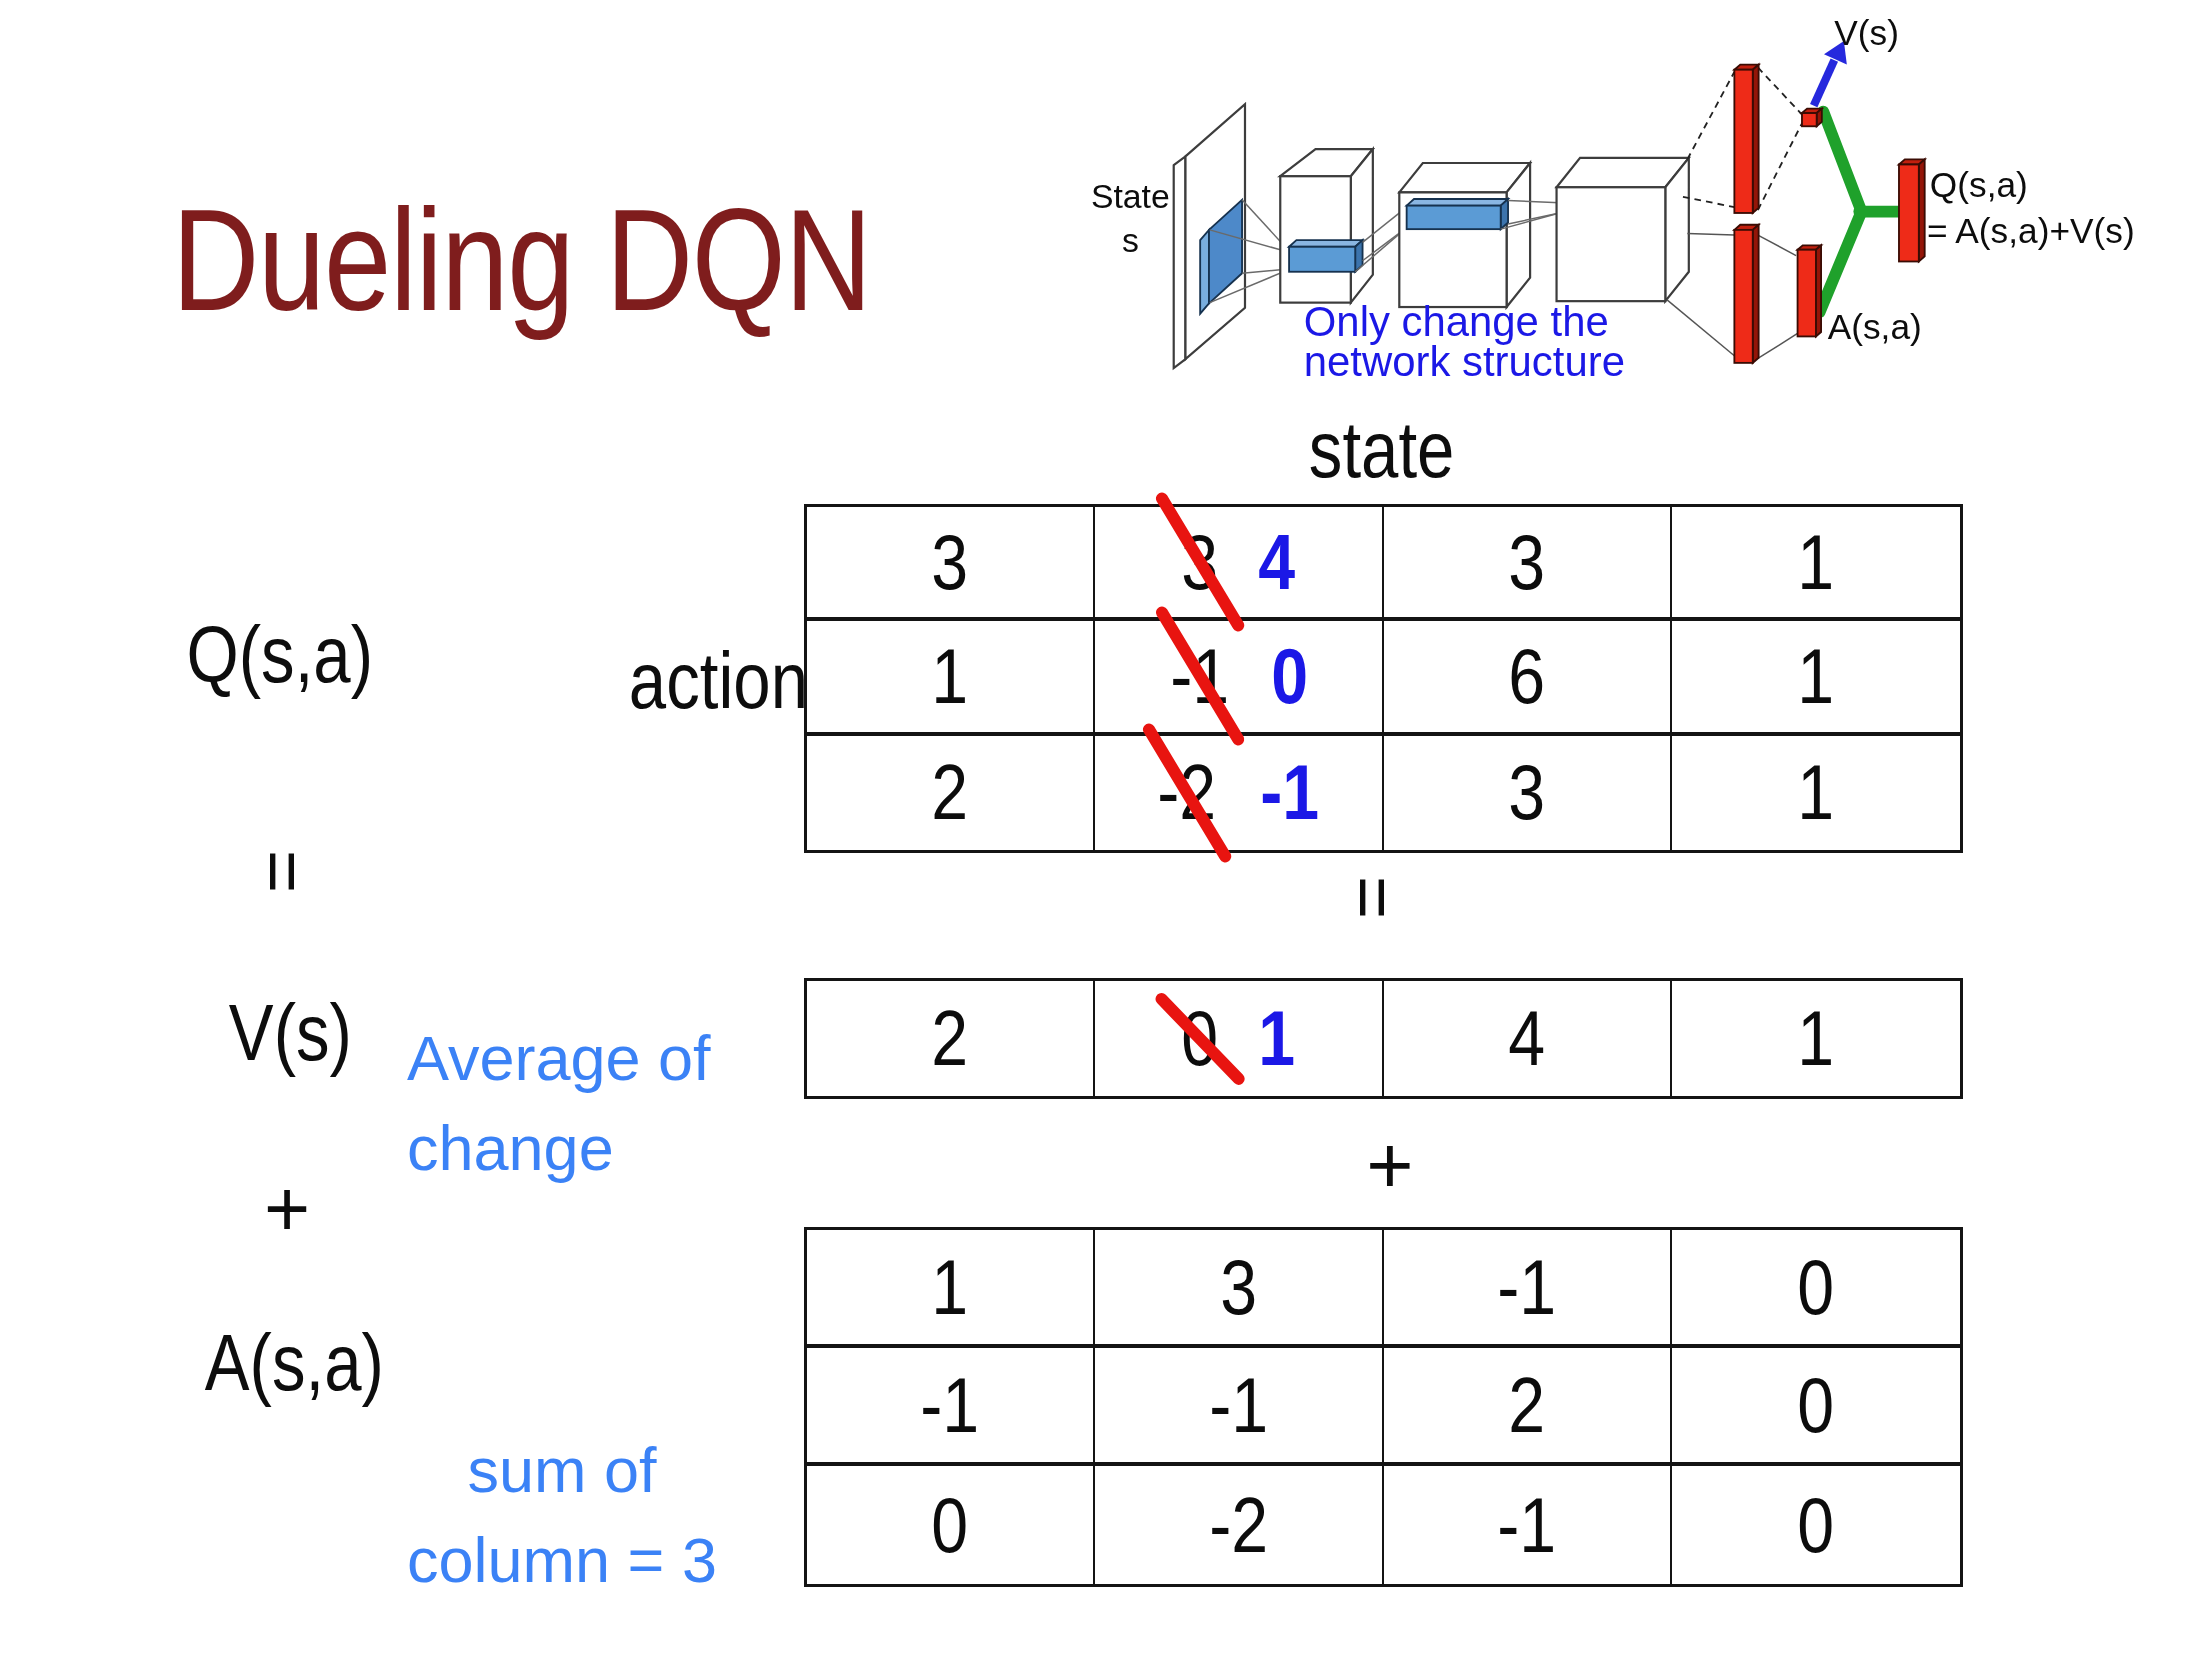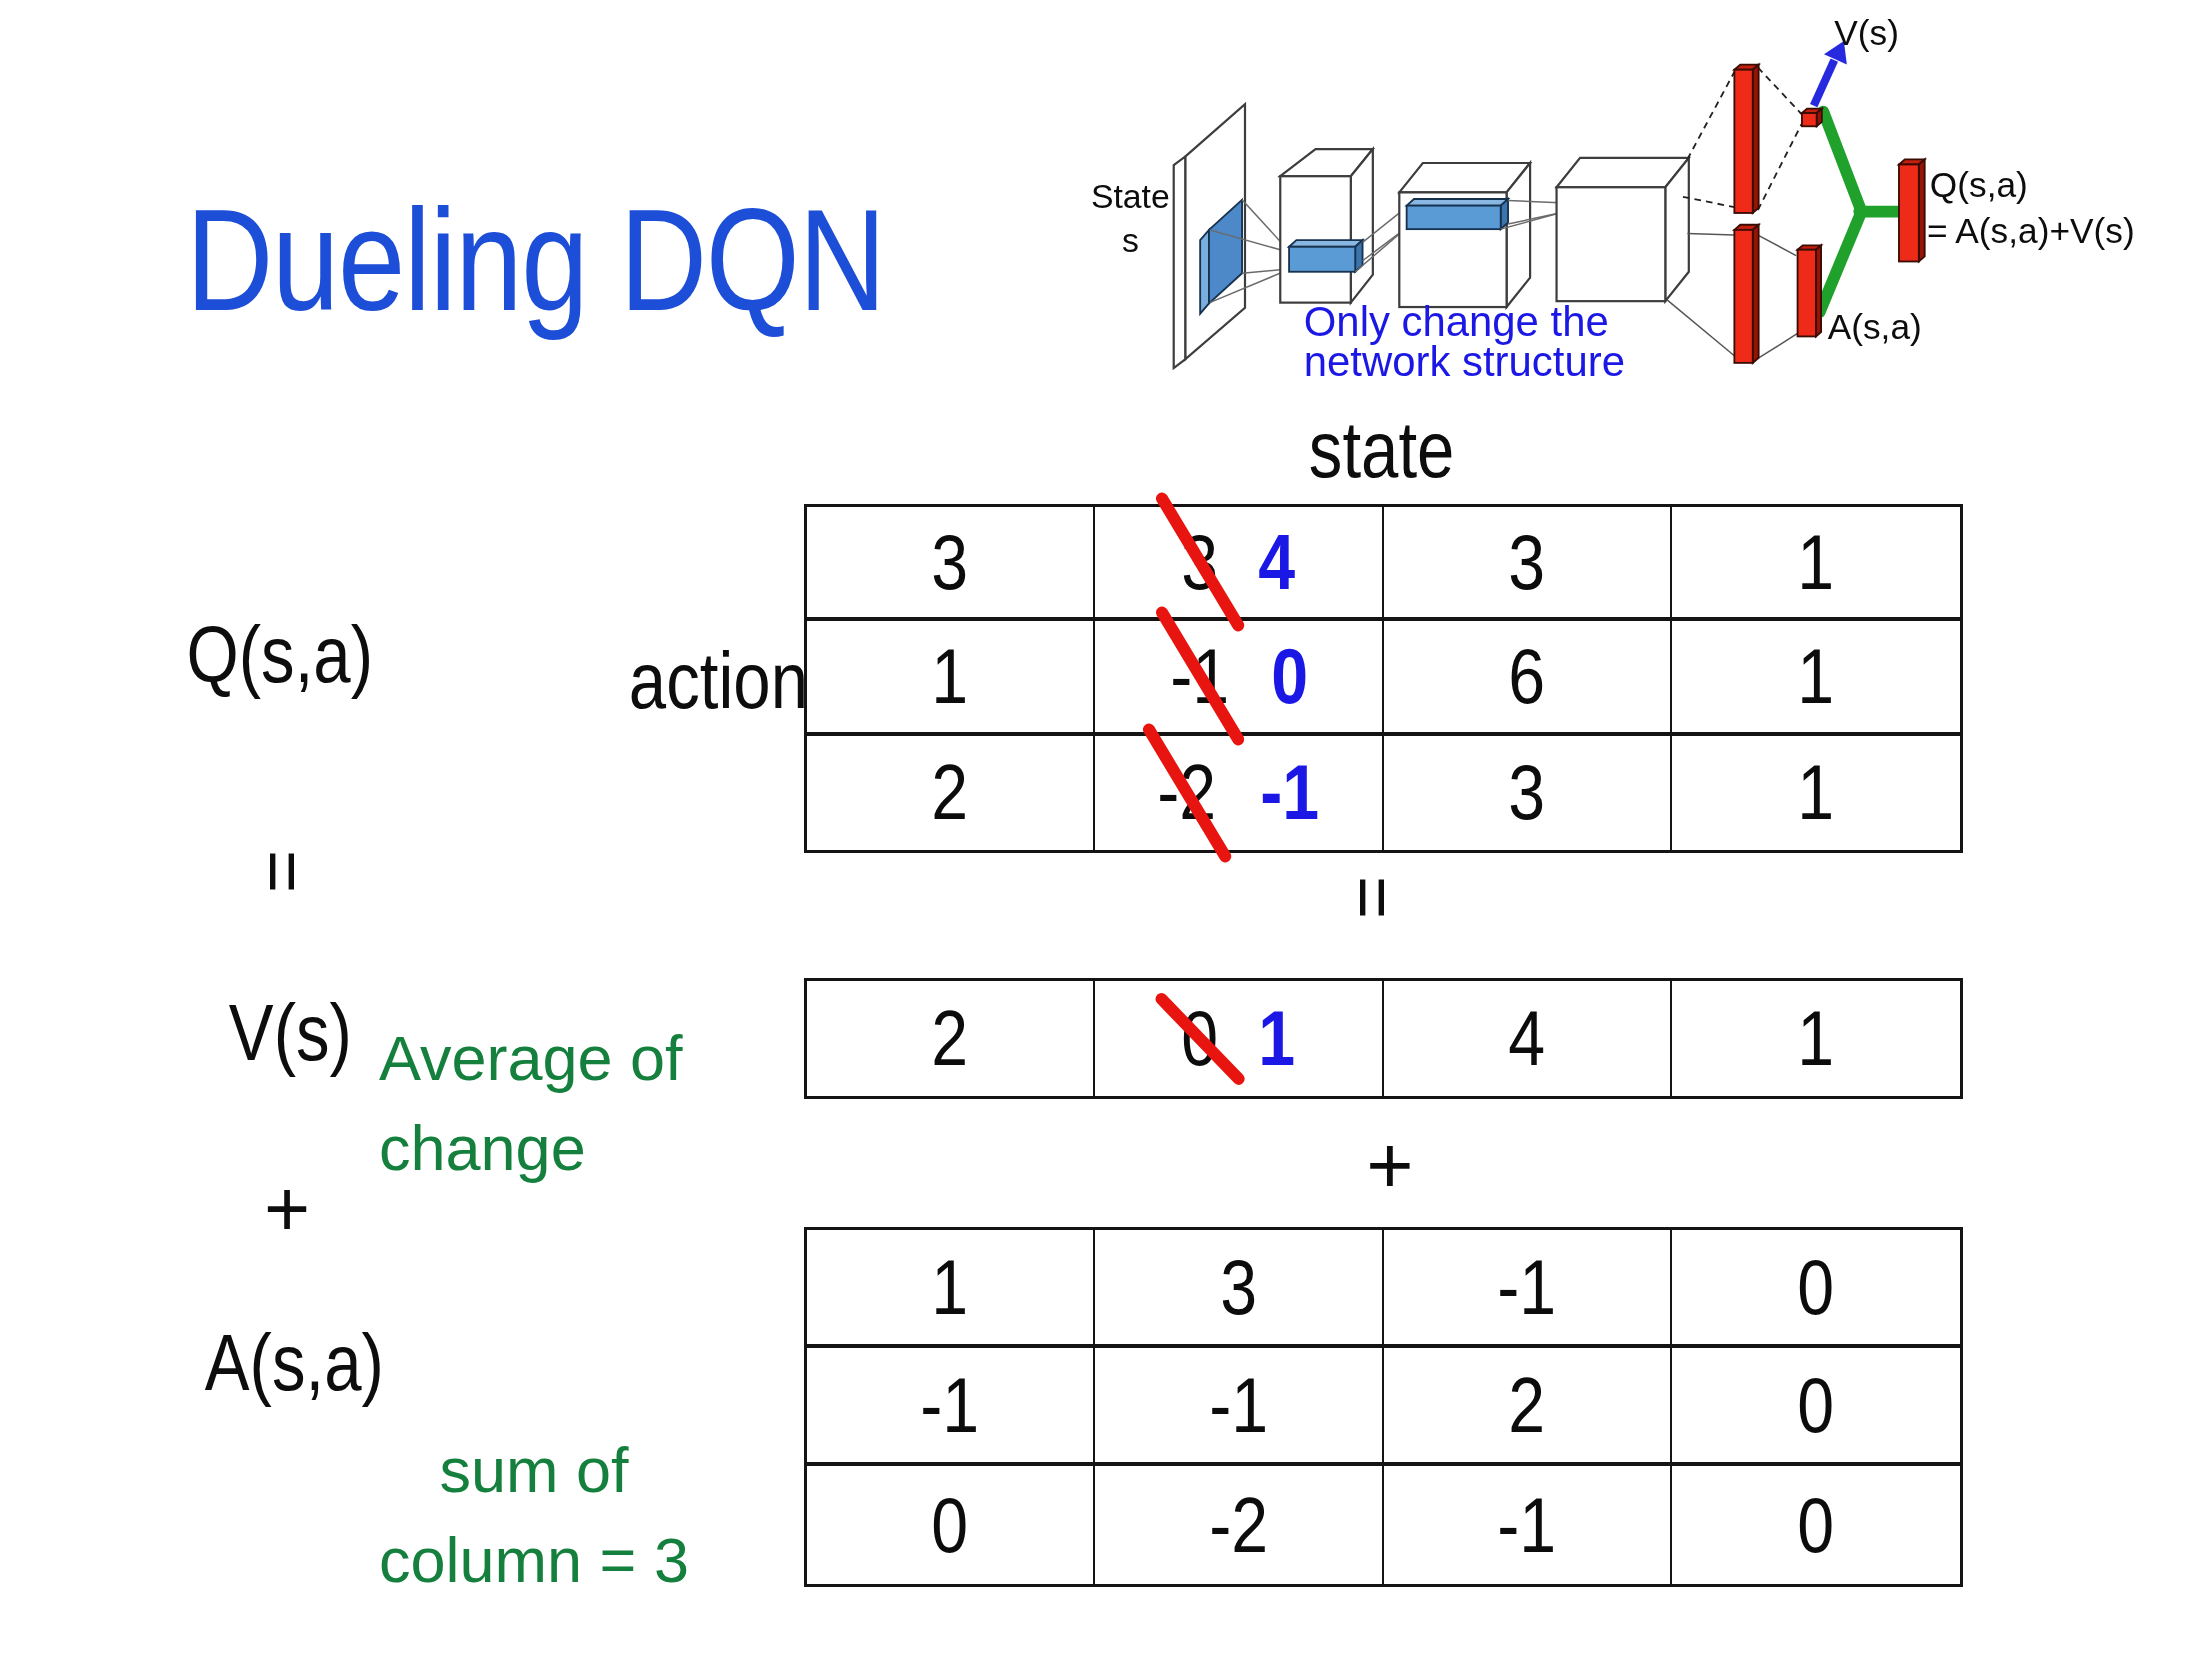--- a/index.html
+++ b/index.html
@@ -2,28 +2,28 @@
 <html style="font-size:11.8px"><head>
 <meta charset="utf-8">
 <style>
   html,body{margin:0;padding:0;background:#ffffff;}
   body{width:2205px;height:1654px;overflow:hidden;font-family:"Liberation Sans",sans-serif;}
   #slide{position:relative;width:2205px;height:1654px;background:#ffffff;}
   .abs{position:absolute;}
   .narrowL{display:inline-block;transform:scaleX(0.84);transform-origin:left center;white-space:nowrap;}
   .narrowC{display:inline-block;transform:scaleX(0.85);transform-origin:center center;white-space:nowrap;}
 
-  #title{left:186px;top:185px;font-size:144px;line-height:1.05;color:#1d4ed8;letter-spacing:-1.5px;}
+  #title{left:172px;top:185px;font-size:144px;line-height:1.05;color:#7f1d1d;letter-spacing:-1.5px;}
 
   .opbox{position:absolute;display:flex;align-items:center;justify-content:center;color:#0d0d0d;}
   .rot90{transform:rotate(90deg);display:inline-block;}
 
   .eqlabel{position:absolute;display:flex;align-items:center;justify-content:center;font-size:79px;color:#0d0d0d;}
 
-  .note{position:absolute;font-size:63px;line-height:90px;color:#15803d;white-space:nowrap;}
+  .note{position:absolute;font-size:63px;line-height:90px;color:#3b82f6;white-space:nowrap;margin-left:28px;}
 
   .tbl{position:absolute;display:grid;border:3.7px solid #141414;background:#ffffff;}
   .cell{display:flex;align-items:center;justify-content:center;position:relative;
         font-size:78px;color:#0c0c0c;border-right:2.9px solid #141414;border-bottom:4.4px solid #141414;}
   .cell.lastcol{border-right:none;}
   .cell.lastrow{border-bottom:none;}
   .num{display:inline-block;transform:scaleX(0.85);transform-origin:center center;}
   .mod{gap:34px;}
   .oldwrap{position:relative;display:flex;align-items:center;justify-content:center;}
   .strike{position:absolute;left:50%;top:50%;width:11.8px;height:160px;background:#e81410;border-radius:5.9px;

